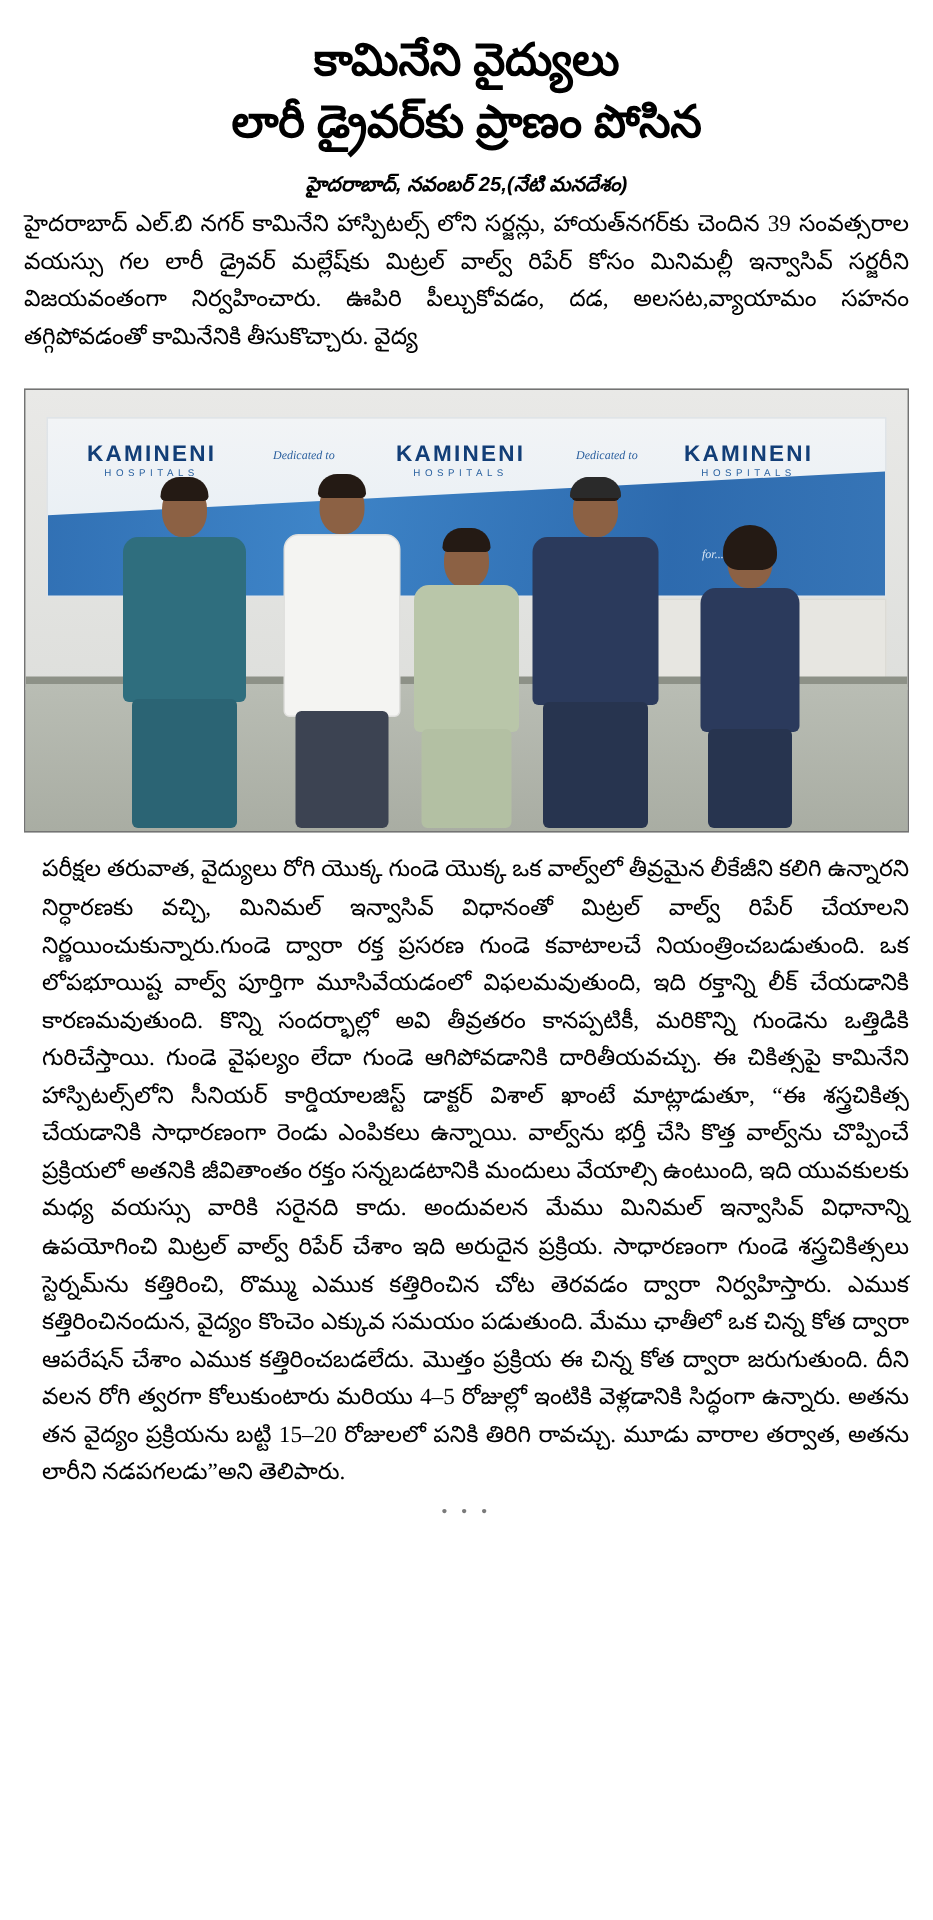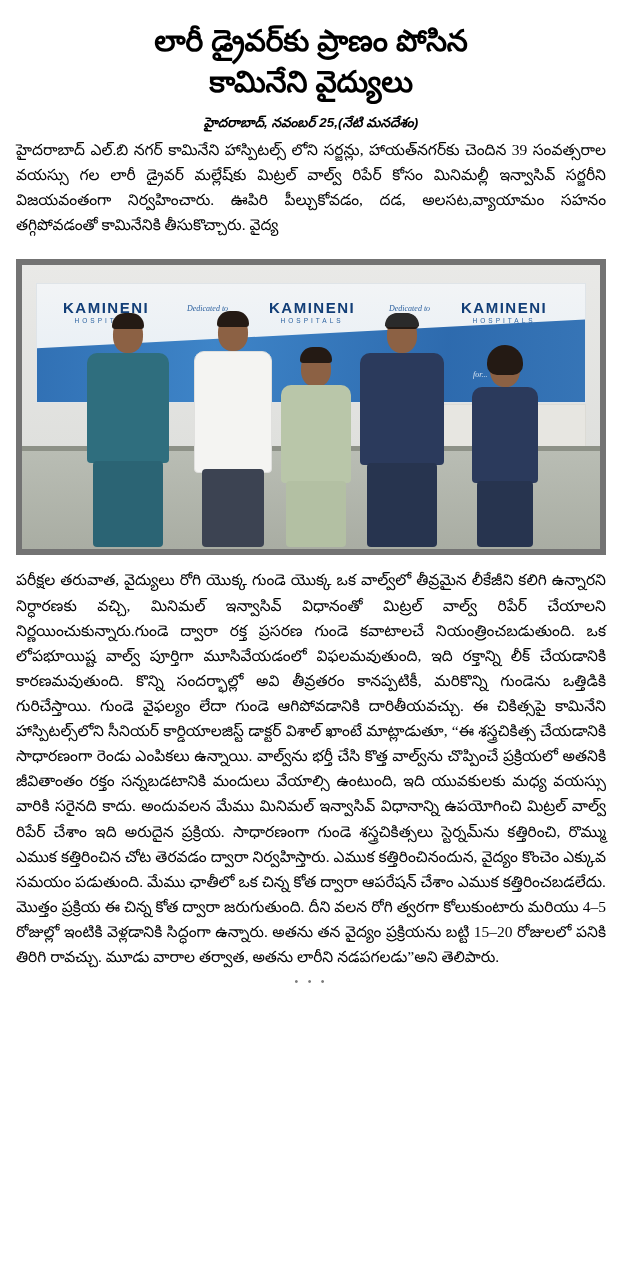--- a/index.html
+++ b/index.html
@@ -55,21 +55,21 @@
   .photo-wrap {
     width: 100%;
     margin: 6px 0 12px 0;
   }
   .photo {
     position: relative;
     width: 100%;
     height: 296px;
     overflow: hidden;
     background: #cfd3cd;
-    border: 6px solid #737373;
+    border: 1px solid #737373;
     box-sizing: border-box;
   }
   
   .ph-wall {
     position: absolute;
     left: 0; right: 0; top: 0;
     height: 200px;
     background: linear-gradient(#e9e9e7, #dedfdc);
   }
   .ph-banner {
@@ -198,37 +198,37 @@
     top: -4px;
   }
   .body-text {
     font-size: 15.5px;
     line-height: 1.62;
     text-align: justify;
     text-justify: inter-word;
     color: #000000;
     margin: 0;
   }
-  .body-text p { margin: 0 0 0 0; }
+  .body-text p { margin: 0 0 0 12px; }
   .footer-dots {
     text-align: center;
     font-size: 12px;
     color: #7a7a7a;
     margin-top: 6px;
     letter-spacing: 3px;
   }
 </style>
 </head>
 <body>
 
 <div class="page">
 
   <div class="headline">
+    <span class="hl-line">కామినేని వైద్యులు</span>
     <span class="hl-line">లారీ డ్రైవర్‌కు ప్రాణం పోసిన</span>
-    <span class="hl-line">కామినేని వైద్యులు</span>
   </div>
 
   <div class="dateline">హైదరాబాద్, నవంబర్ 25,(నేటి మనదేశం)</div>
 
   <div class="lede">హైదరాబాద్ ఎల్.బి నగర్ కామినేని హాస్పిటల్స్ లోని సర్జన్లు, హాయత్‌నగర్‌కు చెందిన 39 సంవత్సరాల వయస్సు గల లారీ డ్రైవర్ మల్లేష్‌కు మిట్రల్ వాల్వ్ రిపేర్ కోసం మినిమల్లీ ఇన్వాసివ్ సర్జరీని విజయవంతంగా నిర్వహించారు. ఊపిరి పీల్చుకోవడం, దడ, అలసట,వ్యాయామం సహనం తగ్గిపోవడంతో కామినేనికి తీసుకొచ్చారు. వైద్య</div>
 
   <div class="photo-wrap">
     <div class="photo">
       <div class="ph-wall"></div>
 

